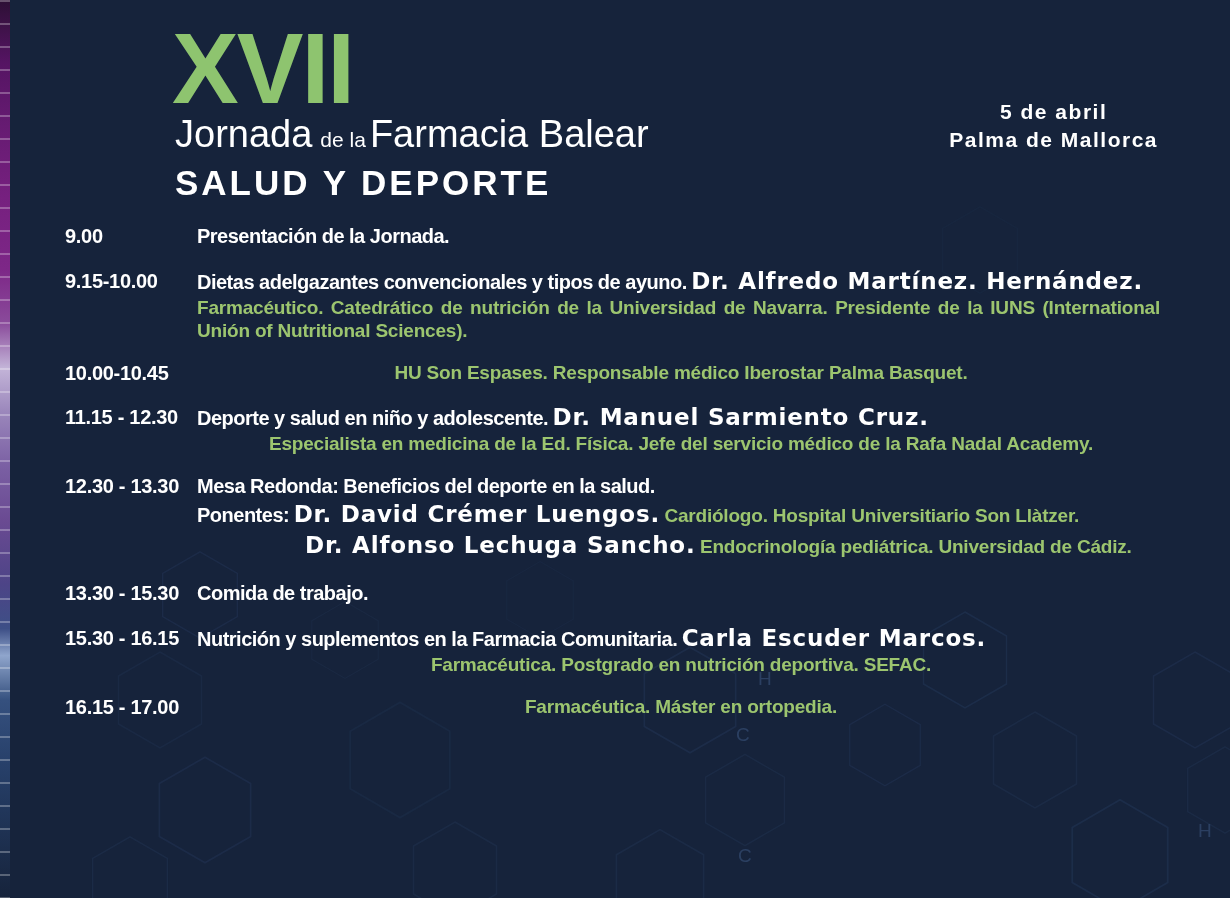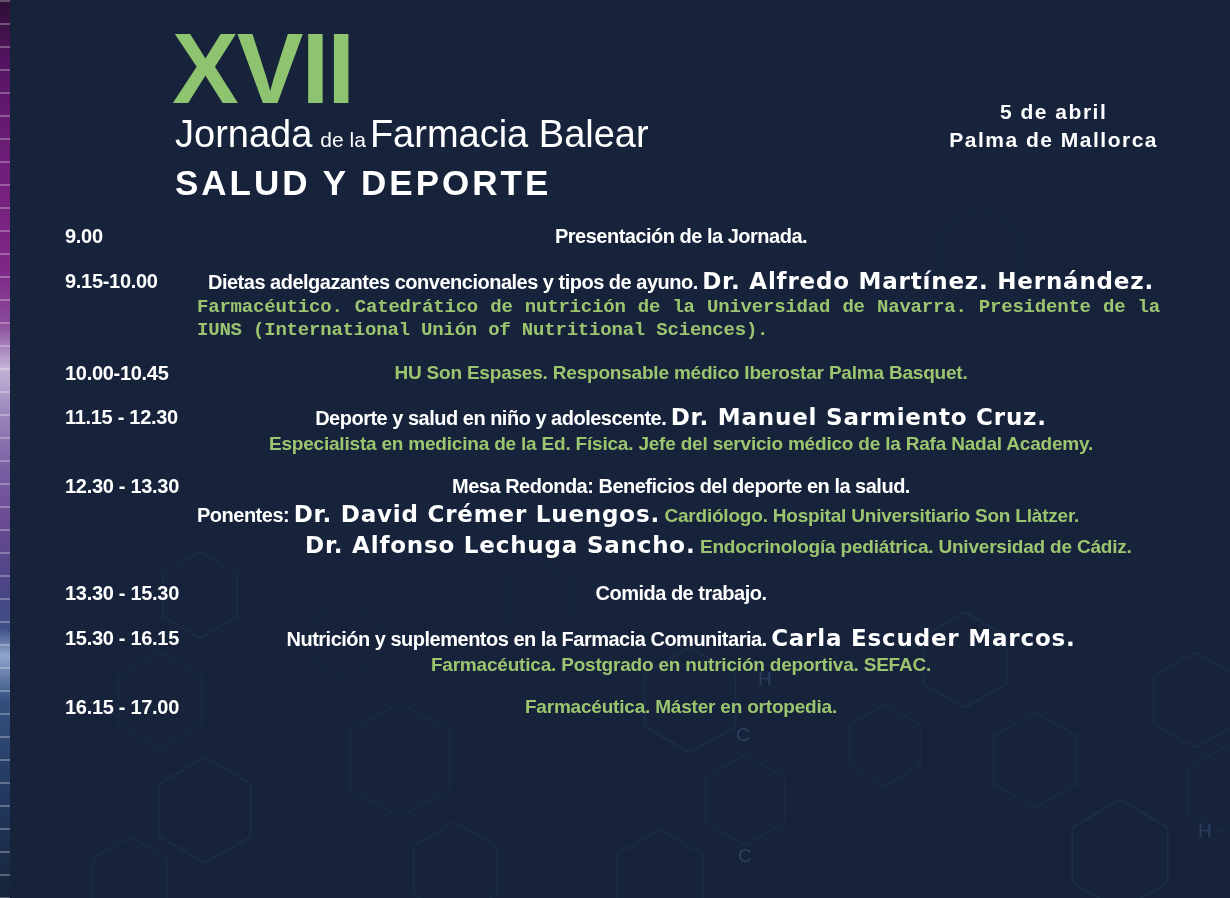--- a/index.html
+++ b/index.html
@@ -63,34 +63,34 @@
   }
   .row{
     display:grid;grid-template-columns:132px 1fr;
     margin-bottom:19px;
   }
   .time{
     color:#ffffff;font-size:20px;font-weight:700;letter-spacing:-0.3px;
     line-height:25px;white-space:nowrap;
   }
   .lines{color:#ffffff;}
-  .title-line{line-height:25px;text-align:center;}
+  .title-line{line-height:25px;}
   .s-title{
     color:#ffffff;font-size:20px;font-weight:700;letter-spacing:-0.5px;
   }
   .speaker{
     color:#ffffff;font-size:23px;font-weight:700;letter-spacing:0.8px;
     font-family:"DejaVu Sans", sans-serif;
   }
   .green{
     color:#9cc56f;font-size:19px;font-weight:700;letter-spacing:-0.2px;
     line-height:23px;
     text-align:center;
   }
-  .green.justify{text-align:justify;text-justify:inter-word;width:963px;font-family:Liberation Mono, monospace;}
+  .green.justify{text-align:justify;text-justify:inter-word;width:963px;}
   .green-inline{
     color:#9cc56f;font-size:19px;font-weight:700;letter-spacing:-0.2px;
   }
   .ponente-line{line-height:29px;}
   .indent{padding-left:108px;}
 </style>
 </head>
 <body>
 
 <div class="poster">

